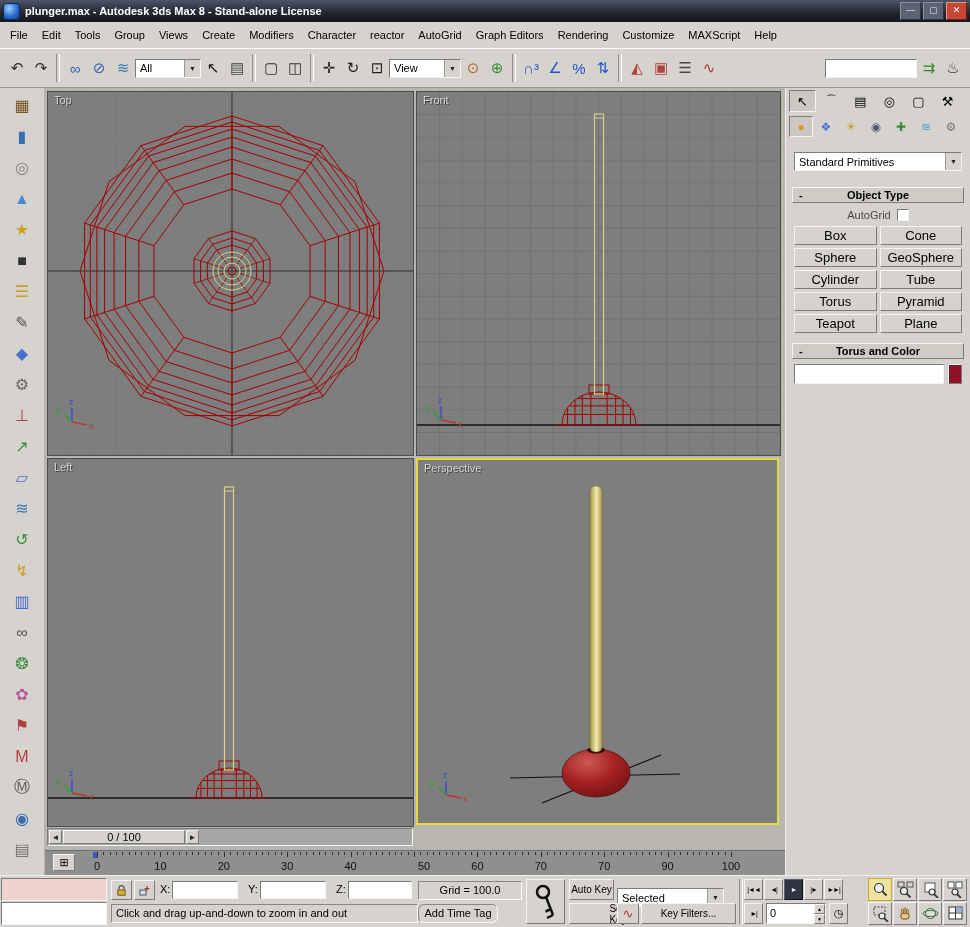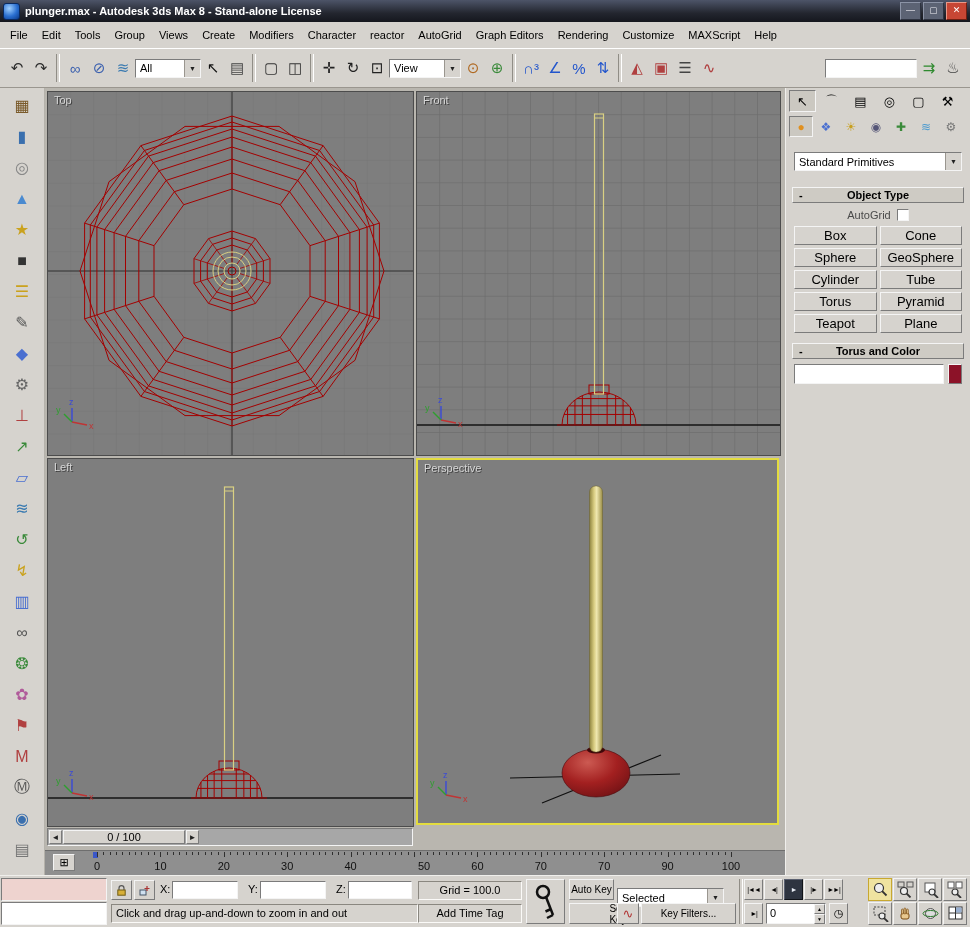--- a/index.html
+++ b/index.html
@@ -122,22 +122,22 @@
   .lockbtn{left:111px;top:4px;width:21px;height:20px;}
   .offbtn{left:134px;top:4px;width:21px;height:20px;}
   .sblabel{position:absolute;top:7px;font-size:11px;}
   .xl{left:160px;} .yl{left:248px;} .zl{left:336px;}
   .sbfield{position:absolute;top:5px;height:18px;}
   .xf{left:172px;width:66px;} .yf{left:260px;width:66px;} .zf{left:348px;width:64px;}
   .gridbox{position:absolute;left:418px;top:5px;width:104px;height:19px;
     text-align:center;line-height:17px;font-size:11px;}
   .promptbox{position:absolute;left:111px;top:28px;width:307px;height:19px;
     line-height:17px;padding-left:4px;font-size:11px;white-space:nowrap;overflow:hidden;}
-  .tagbox{position:absolute;left:418px;top:28px;width:104px;height:19px;
-    text-align:center;line-height:17px;font-size:11px;}
+  .tagbox{position:absolute;left:418px;top:28px;width:80px;height:19px;
+    text-align:center;line-height:17px;font-size:11px;border-radius:6px;}
   .keybtn{left:526px;top:3px;width:39px;height:45px;}
   .autokey{left:569px;top:3px;width:45px;height:21px;font-size:10px;}
   .seldd{position:absolute;left:617px;top:4px;width:107px;height:19px;margin-top:8px;}
   .setkey{left:569px;top:27px;width:45px;height:21px;font-size:10px;padding-left:48px;}
   .curvebtn{left:617px;top:27px;width:22px;height:21px;color:#b03030;font-size:13px;}
   .keyfilters{left:641px;top:27px;width:95px;height:21px;font-size:10px;}
   .vsep{position:absolute;left:739px;top:3px;width:2px;height:45px;
     border-left:1px solid #908d86;border-right:1px solid #fff;}
   .playback{position:absolute;left:744px;top:3px;display:flex;gap:1px;}
   .pbtn{width:19px;height:21px;font-size:7px;letter-spacing:-1px;display:flex;

